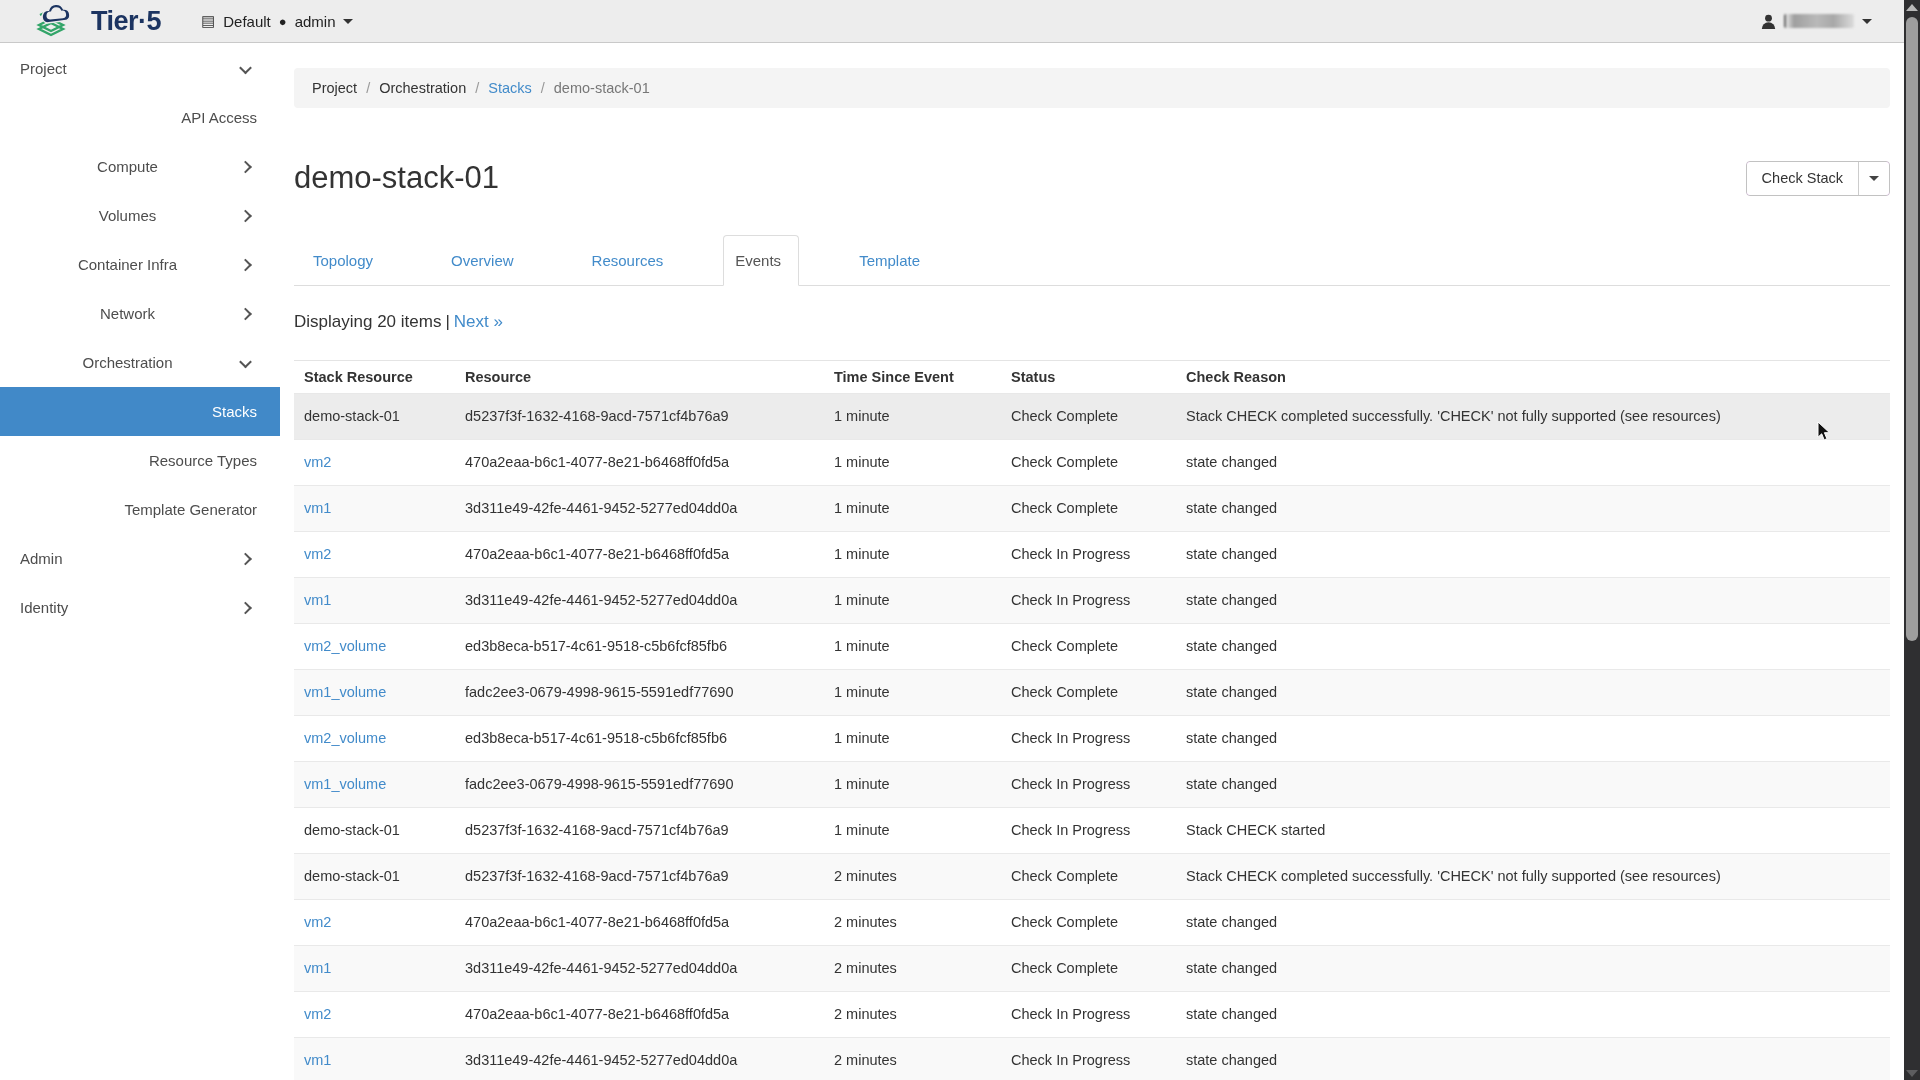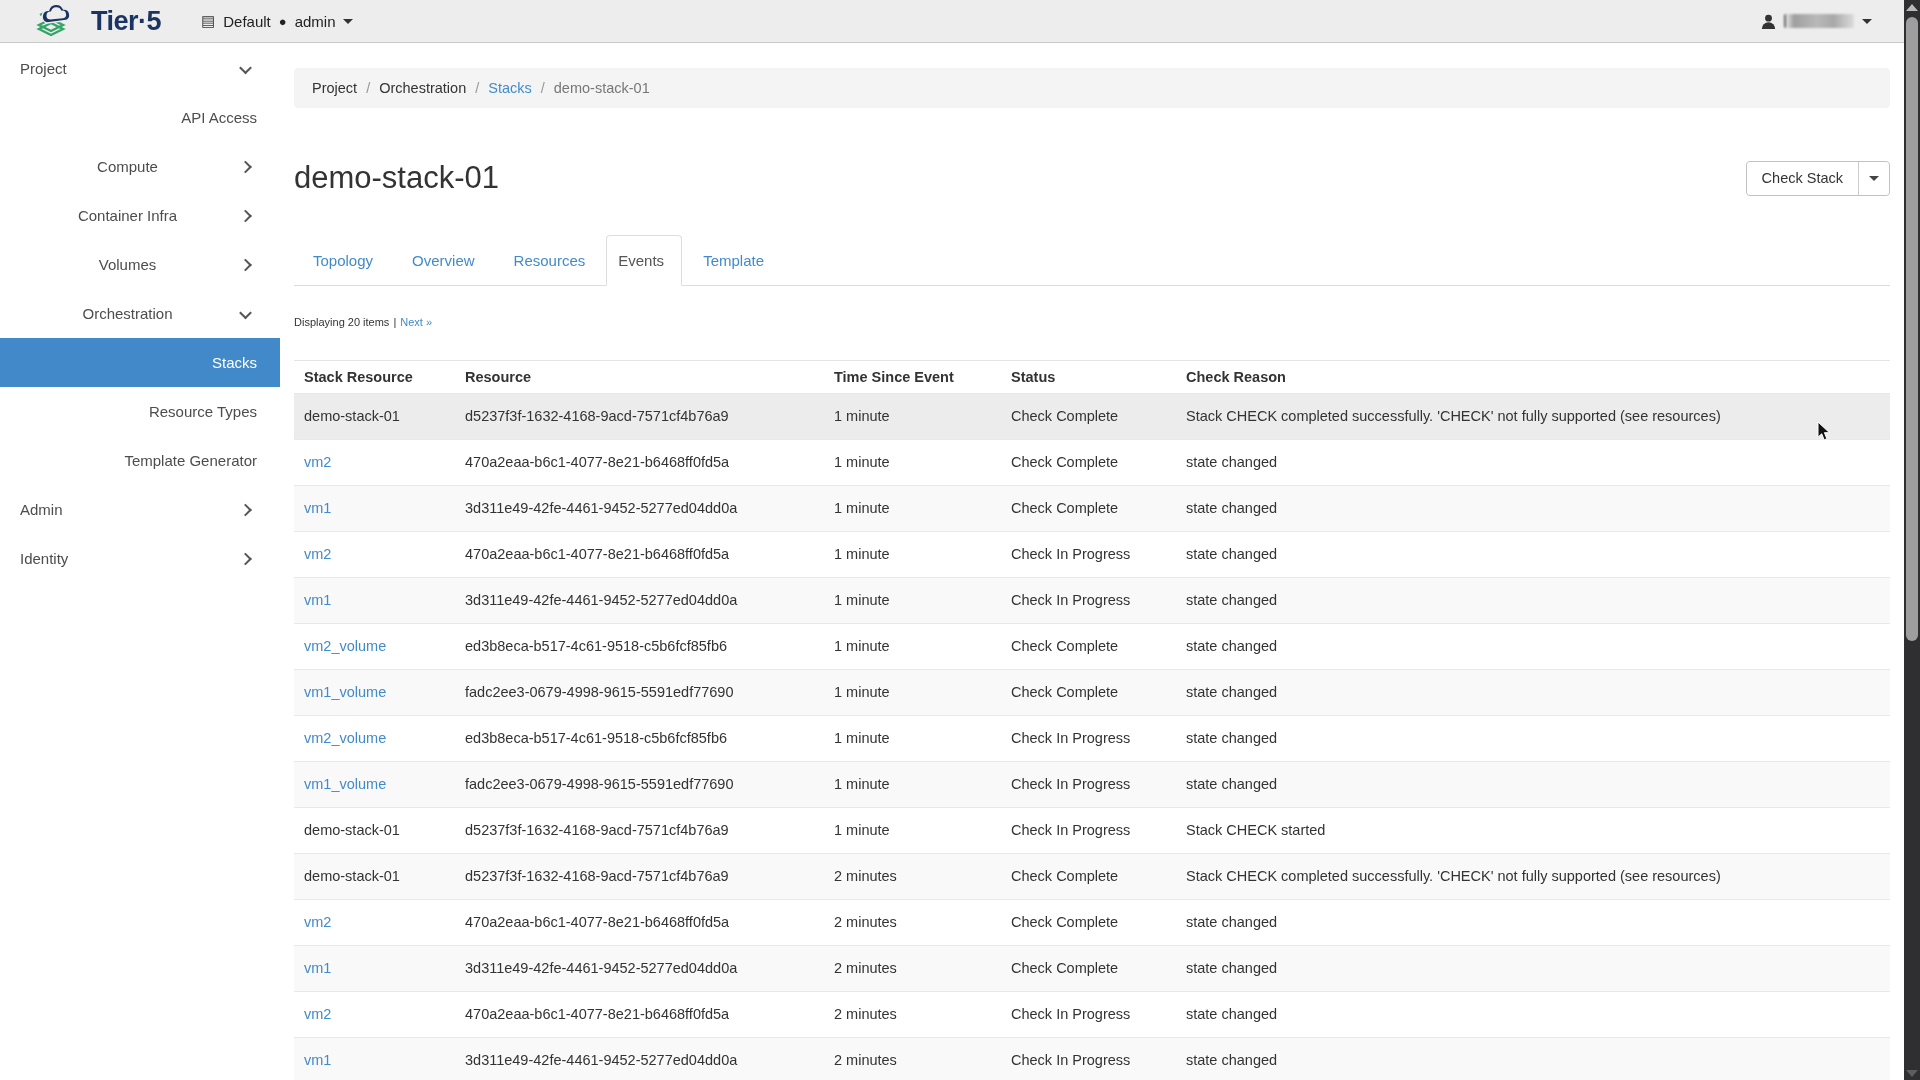--- a/index.html
+++ b/index.html
@@ -51,27 +51,27 @@
   .crumb.current { color:#777; }
   .crumb-sep { color:#999; margin:0 9px; }
 
   .header-row { margin-top:52px; display:flex; align-items:center; justify-content:space-between; height:36px; }
   .page-title { font-size:31px; font-weight:400; color:#333; }
   .btn-split { display:inline-flex; border:1px solid #c2c2c2; border-radius:4px; overflow:hidden; background:#f0abfc; height:35px; }
   .btn-main { padding:0 15px; font-size:14.5px; color:#333; display:flex; align-items:center; border-right:1px solid #ccc; cursor:pointer; background:#fff; }
   .btn-caret { width:30px; display:flex; align-items:center; justify-content:center; cursor:pointer; background:#fff; }
   .btn-caret .caret-down { border-top-color:#444; }
 
-  .tabs { margin-top:39px; display:flex; border-bottom:1px solid #ddd; padding-left:1px; }
+  .tabs { margin-top:39px; display:flex; border-bottom:1px solid #ddd; padding-left:1px;gap:39px; }
   .tab { padding:16px 17px; font-size:15px; color:#428bca; margin-right:3px; margin-bottom:-1px;
          border:1px solid transparent; border-radius:4px 4px 0 0; cursor:pointer; }
   .tab.active { color:#555; background:#fff; border-color:#ddd #ddd #fff #ddd; cursor:default;padding-left:11px; }
 
   .table-zone { margin-top:26px; }
-  .table-summary { font-size:11px; color:#333; line-height:20px; }
+  .table-summary { font-size:17px; color:#333; line-height:20px; }
   .table-summary .next-link { color:#428bca; cursor:pointer; }
   .sep-pipe { color:#333; margin:0 4px; }
 
   table.events { width:100%; border-collapse:collapse; margin-top:28px; table-layout:fixed; }
   table.events th { text-align:left; font-size:14.5px; font-weight:bold; color:#333;
                     padding:8px 10px; border-top:1px solid #e4e4e4; border-bottom:1px solid #e8e8e8; }
   table.events td { font-size:14.5px; color:#333; padding:13px 10px; line-height:19px;
                     border-top:1px solid #e9e9e9; overflow:hidden; white-space:nowrap; }
   table.events tbody tr:nth-child(odd) { background:#f9f9f9; }
   table.events tbody tr.hovered { background:#ececec; }
@@ -124,25 +124,29 @@
       <span class="chev down"></span>
     </div>
     <div class="side-item lv-right">
       <span class="side-label">API Access</span>
     </div>
     <div class="side-item lv-center">
       <span class="side-label">Compute</span>
       <span class="chev right"></span>
     </div>
     <div class="side-item lv-center">
+      <span class="side-label">Volumes</span>
+      <span class="chev right"></span>
+    </div>
+    <div class="side-item lv-center">
       <span class="side-label">Container Infra</span>
       <span class="chev right"></span>
     </div>
     <div class="side-item lv-center">
-      <span class="side-label">Volumes</span>
+      <span class="side-label">Network</span>
       <span class="chev right"></span>
     </div>
     <div class="side-item lv-center">
       <span class="side-label">Orchestration</span>
       <span class="chev down"></span>
     </div>
     <div class="side-item lv-right active">
       <span class="side-label">Stacks</span>
     </div>
     <div class="side-item lv-right">

